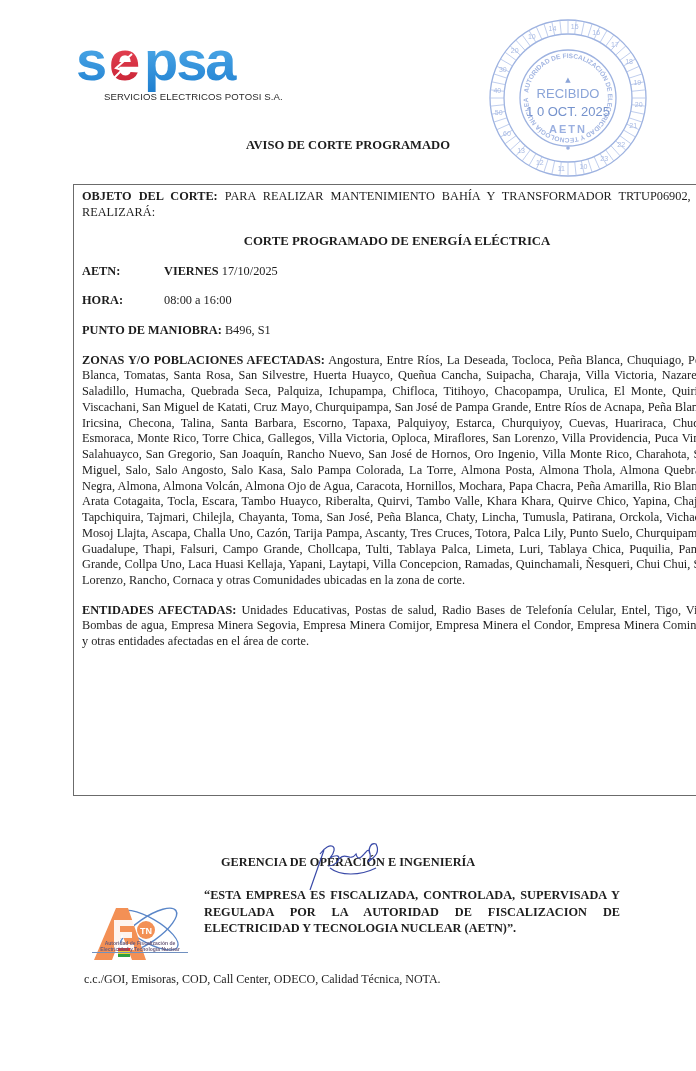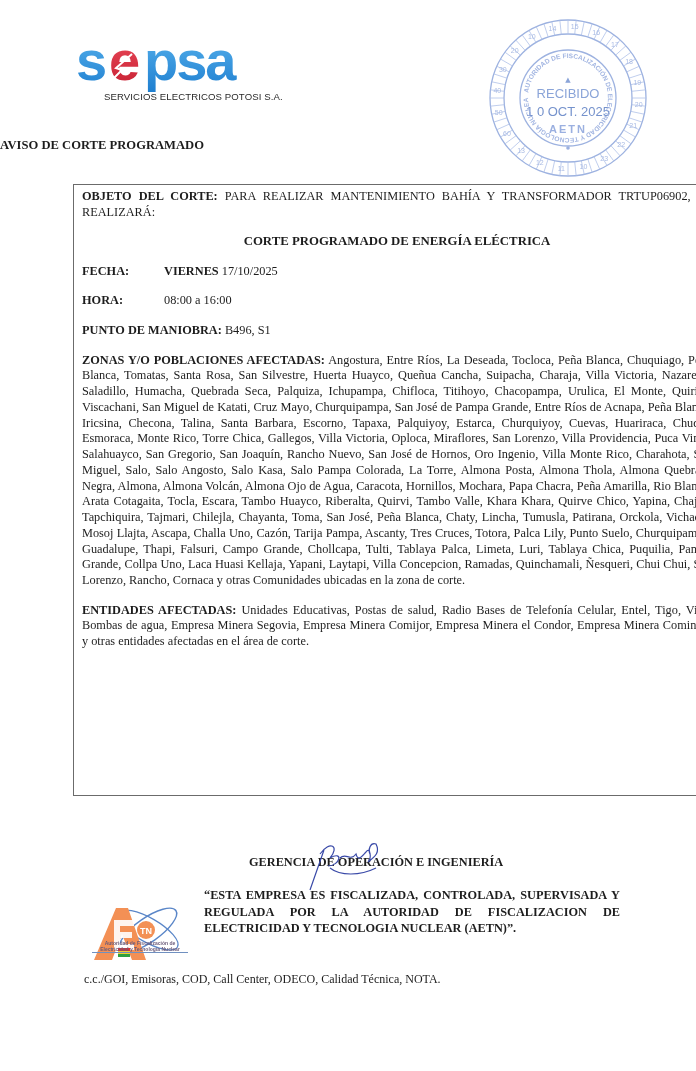--- a/index.html
+++ b/index.html
@@ -1,30 +1,30 @@
 <!DOCTYPE html>
 <html><head>
 <meta charset="utf-8">
 <style>
   html, body { margin: 0; padding: 0; background: #ffffff; }
   body { width: 696px; height: 1071px; position: relative; overflow: hidden; font-family: "Liberation Serif", "DejaVu Serif", serif; color: #1d1d1d; }
   .logo { position: absolute; left: 76px; top: 34px; width: 190px; height: 70px; }
   .logo svg { display: block; }
   .logo-sub { position: absolute; left: 76px; top: 91px; font-family: "Liberation Sans", "DejaVu Sans", sans-serif; font-size: 9.6px; letter-spacing: 0.1px; color: #2a2a2a; white-space: nowrap; margin-left: 28px; }
   .stamp { position: absolute; left: 486px; top: 16px; width: 164px; height: 164px; }
-  .title-block { position: absolute; left: 0; width: 696px; top: 138px; text-align: left; font-weight: bold; font-size: 12.6px; line-height: 15px; }
+  .title-block { position: absolute; left: 0; width: 696px; top: 138px; text-align: center; font-weight: bold; font-size: 12.6px; line-height: 15px; }
   .box { position: absolute; left: 73px; top: 184px; width: 648px; height: 612px; border: 1.3px solid #6b6b6b; box-sizing: border-box; padding: 4px 8px 0 8px; font-size: 12.3px; line-height: 15.6px; }
   .box p { margin: 0; text-align: justify; }
   .b { font-weight: bold; }
   .center-title { text-align: center !important; font-weight: bold; margin-top: 14px !important; font-size: 12.8px; }
   .row { display: flex; margin-top: 14px; }
   .row .lbl { width: 82px; font-weight: bold; }
   .sp { margin-top: 14px !important; }
   .zonas { margin-top: 14px !important; line-height: 15.75px; }
-  .gerencia { position: absolute; left: 221px; top: 855px; font-weight: bold; font-size: 12.3px; white-space: nowrap; margin-left: 28px; }
+  .gerencia { position: absolute; left: 221px; top: 855px; font-weight: bold; font-size: 12.3px; white-space: nowrap; }
   .signature { position: absolute; left: 300px; top: 832px; width: 90px; height: 60px; }
   .aetn-logo { position: absolute; left: 86px; top: 900px; width: 102px; height: 78px; }
   .aetn-caption { position: absolute; left: 92px; top: 940px; width: 96px; font-family: "Liberation Sans", "DejaVu Sans", sans-serif; font-size: 5px; line-height: 6px; color: #6a5a7a; text-align: center; font-weight: bold; border-bottom: 1px solid #7090c0; }
   .regulated { position: absolute; left: 204px; top: 887px; width: 416px; font-weight: bold; font-size: 12.3px; line-height: 16.5px; text-align: justify; text-align-last: left; }
   .cc { position: absolute; left: 84px; top: 972px; font-size: 12px; white-space: nowrap; }
 </style>
 </head>
 <body>
 
 <div class="logo">
@@ -153,21 +153,21 @@
 <div class="title-block">
   <div>AVISO DE CORTE PROGRAMADO</div>
 </div>
 
 <div class="box">
   <p><span class="b">OBJETO DEL CORTE:</span><span> PARA REALIZAR MANTENIMIENTO BAHÍA Y TRANSFORMADOR TRTUP06902, SE REALIZARÁ:</span></p>
 
   <p class="center-title">CORTE PROGRAMADO DE ENERGÍA ELÉCTRICA</p>
 
   <div class="row">
-    <span class="lbl">FECHA:</span>
+    <span class="lbl">AETN:</span>
     <span><span class="b">VIERNES</span><span> 17/10/2025</span></span>
   </div>
 
   <div class="row">
     <span class="lbl">HORA:</span>
     <span>08:00 a 16:00</span>
   </div>
 
   <p class="sp"><span class="b">PUNTO DE MANIOBRA:</span><span> B496, S1</span></p>
 

